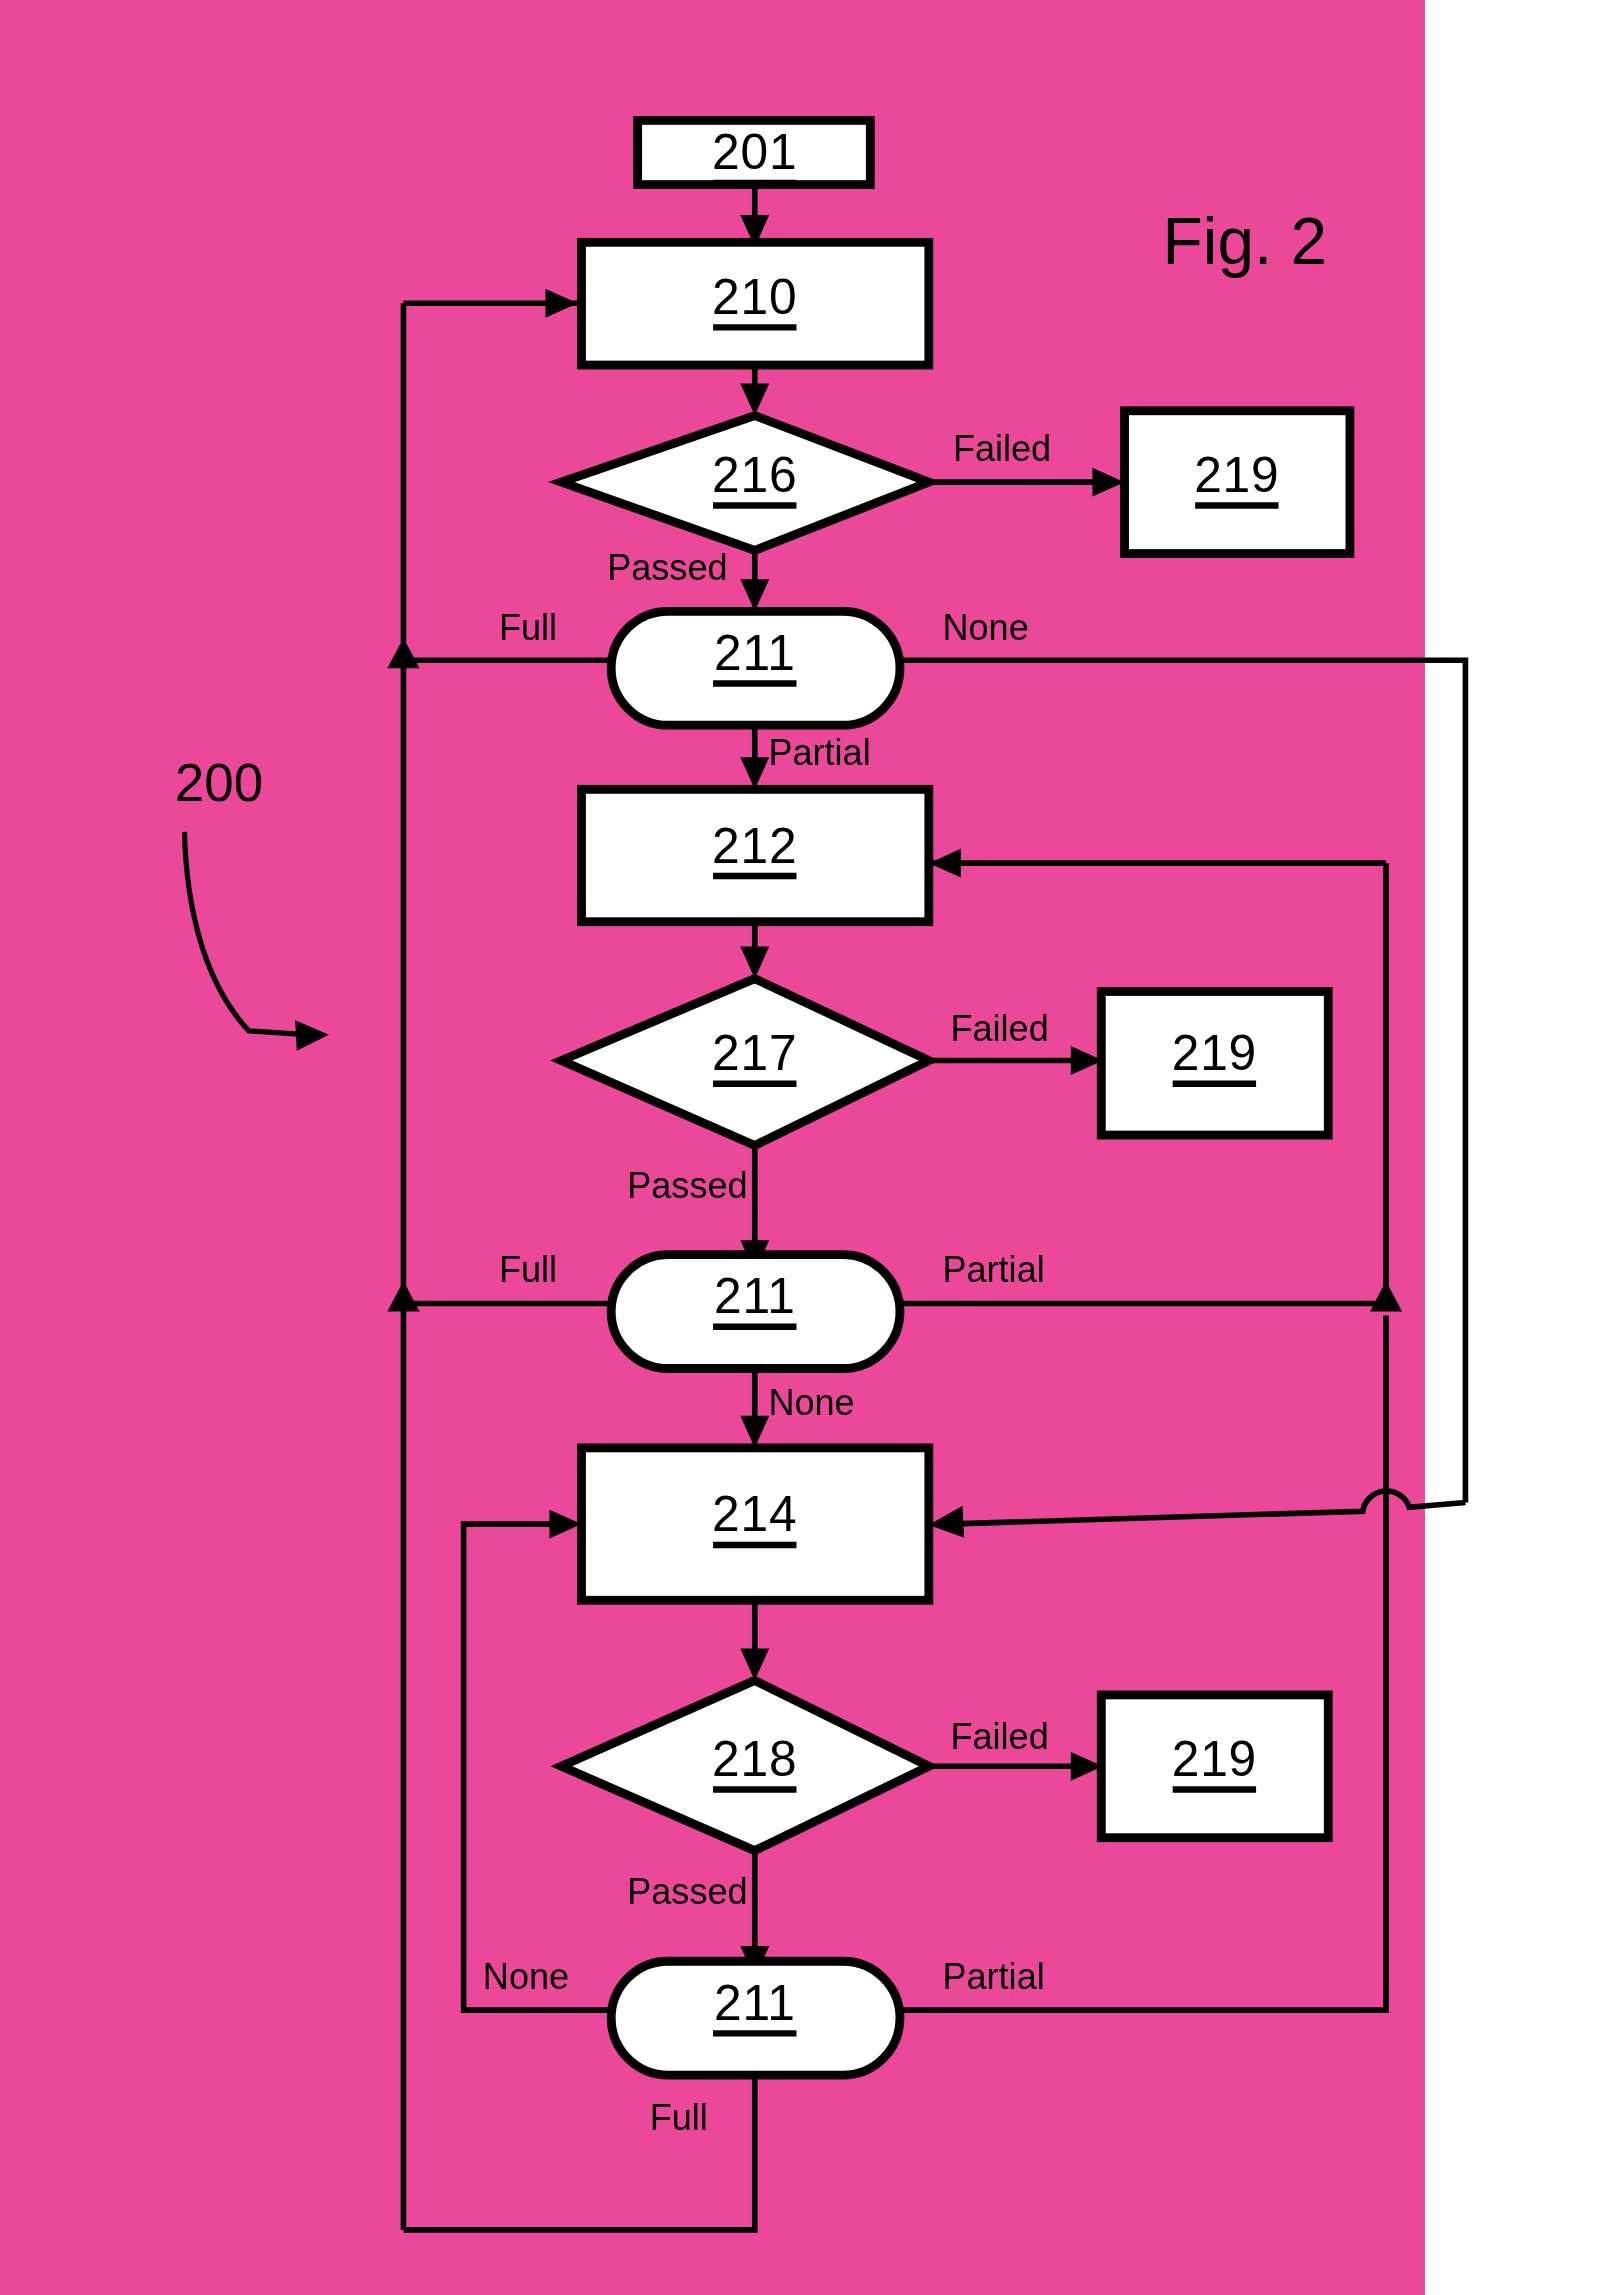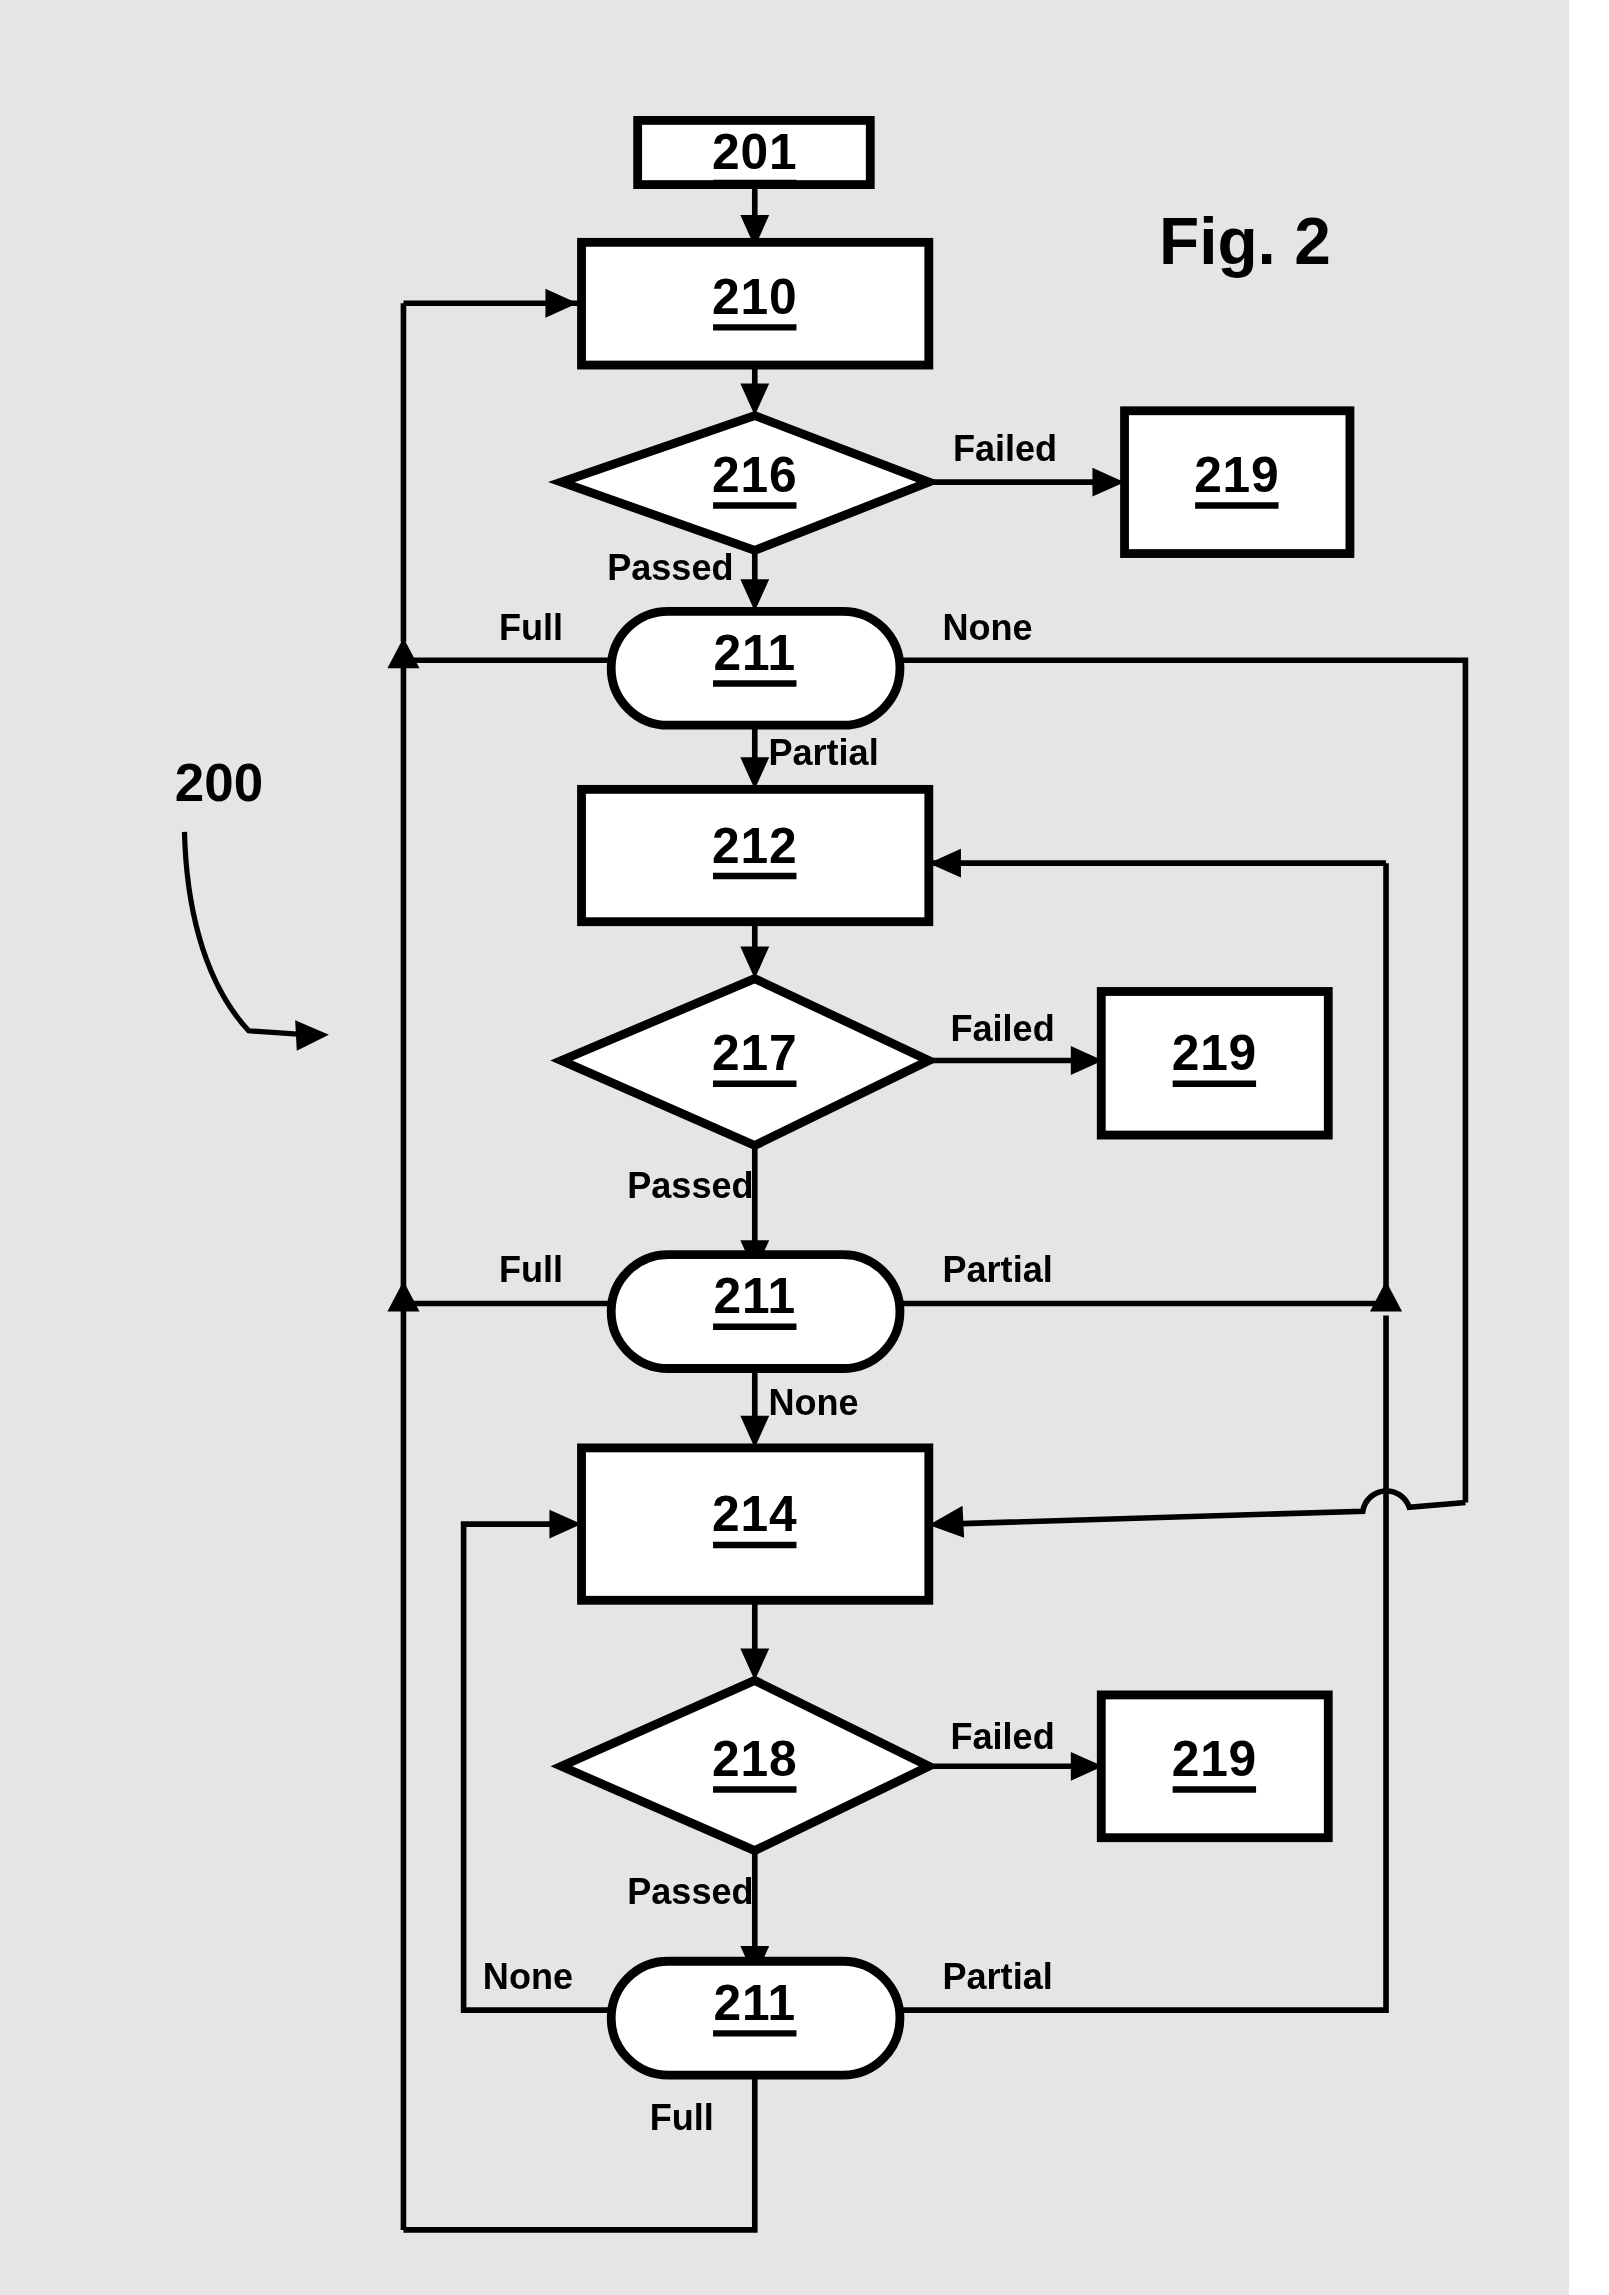--- a/index.html
+++ b/index.html
@@ -9,24 +9,23 @@
     background: #ffffff;
   }
   body {
     width: 1609px;
     height: 2295px;
     font-family: "Liberation Sans", sans-serif;
     overflow: hidden;
   }
   #figure-root {
     position: relative;
-    width: 1569px;
+    width: 1425px;
     height: 2295px;
-    background: #e5e5e5;
-    font-weight: bold;
+    background: #ec4899;
   }
   svg.flowchart {
     display: block;
     width: 1609px;
     height: 2295px;
   }
   .shape-stroke {
     fill: #ffffff;
     stroke: #000000;
     stroke-width: 11;

